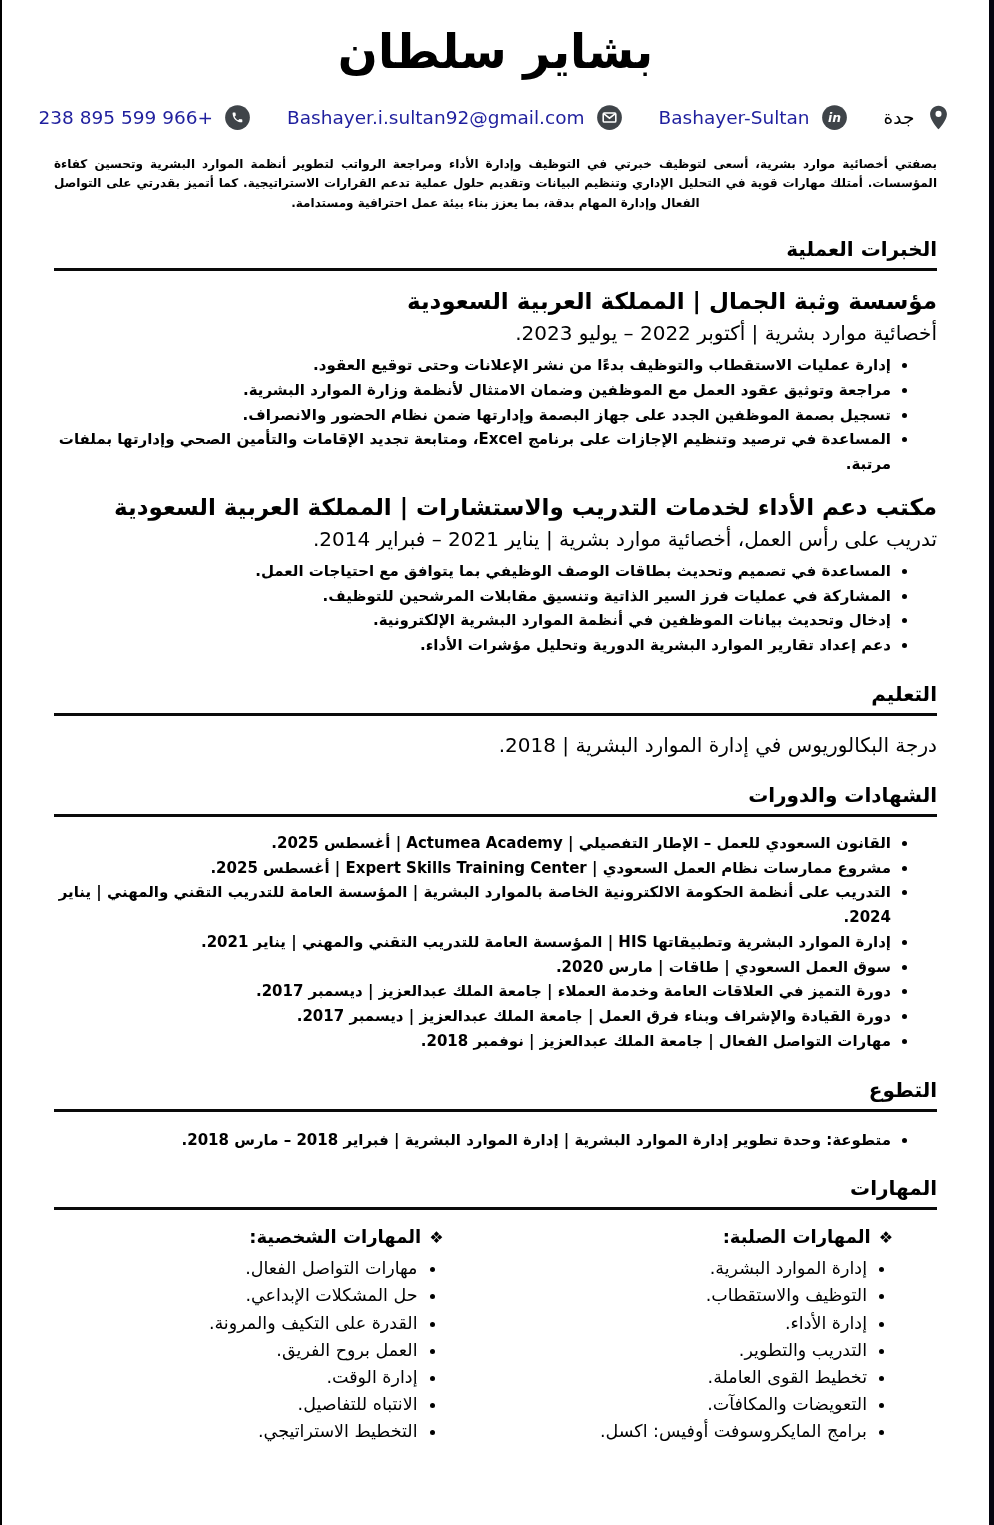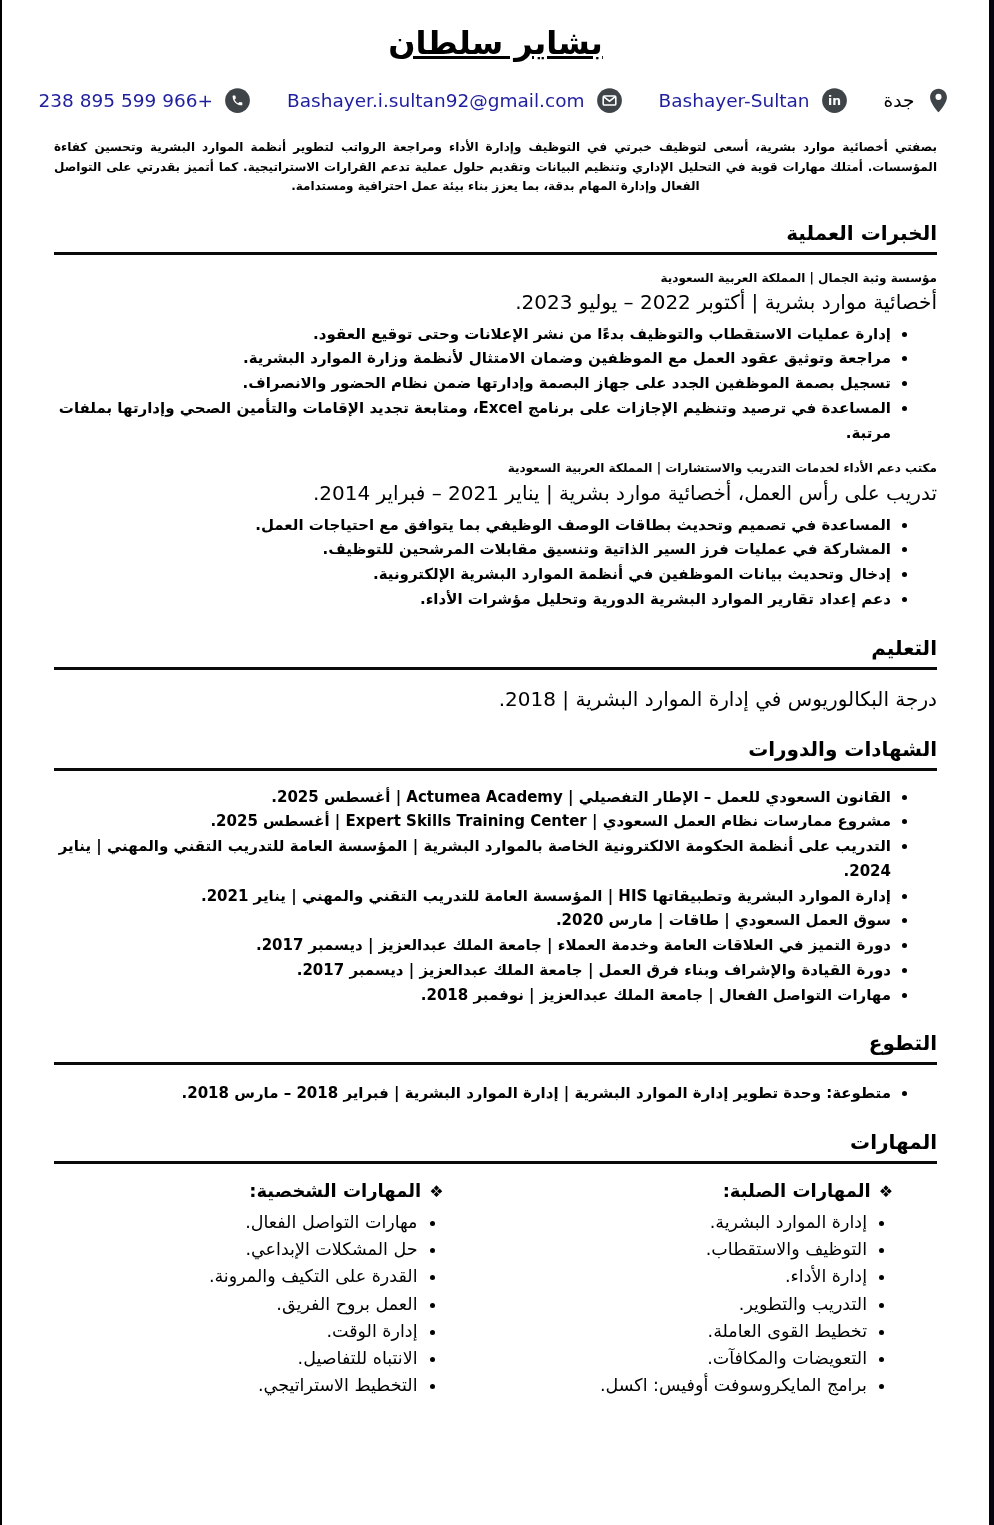--- a/index.html
+++ b/index.html
@@ -12,43 +12,43 @@
   body{width:994px;font-family:"DejaVu Sans",sans-serif;color:var(--text-color);}
   .page{
     width:994px;min-height:1525px;
     border-left:2px solid #000;
     border-right:5px solid #05050f;
     padding:22px 52px 40px 52px;
     direction:rtl;
   }
   
   .name{
-    text-align:center;font-size:32px;font-weight:bold;margin:4px 0 0 0;line-height:1.1;text-decoration:underline;
+    text-align:center;font-size:47px;font-weight:bold;margin:4px 0 0 0;line-height:1.1;
   }
   .contact-row{
     display:flex;justify-content:center;align-items:center;
     gap:36px;margin-top:26px;font-size:18.5px;
   }
   .contact-item{display:flex;align-items:center;gap:11px;white-space:nowrap;}
   .contact-link{color:var(--link-color);text-decoration:none;text-align:center;}
   .contact-plain{color:var(--text-color);}
-  .icon{display:inline-flex;color:var(--icon-color);}
+  .icon{display:inline-flex;color:var(--icon-color);font-style:italic;}
   
   .section{margin-top:24px;}
   .section-title{
     font-size:20px;font-weight:bold;margin:0;padding-bottom:7px;
     border-bottom:3px solid #0a0a0a;line-height:1.2;
   }
   .summary-text{
     margin:13px 0 12px 0;font-size:12px;font-weight:bold;line-height:1.62;
     text-align:justify;text-align-last:center;
   }
   
   .entry{margin-top:15px;}
-  .entry-company{font-size:12px;font-weight:bold;line-height:1.35;text-align:right;}
+  .entry-company{font-size:23px;font-weight:bold;line-height:1.35;text-align:right;}
   .entry-sub{font-size:20px;font-weight:normal;line-height:1.4;margin-top:2px;}
   ul.bullets{margin:6px 0 0 0;padding:0 46px 0 0;}
   ul.bullets li{font-size:15px;font-weight:bold;line-height:1.65;}
   
   .skills-row{display:flex;margin-top:16px;}
   .skills-col{width:50%;}
   .skills-col.hard{padding-right:44px;}
   .skills-col.personal{padding-right:52px;}
   .skill-head{font-size:18px;font-weight:bold;display:flex;gap:8px;align-items:baseline;}
   .skill-marker{font-size:16px;}

